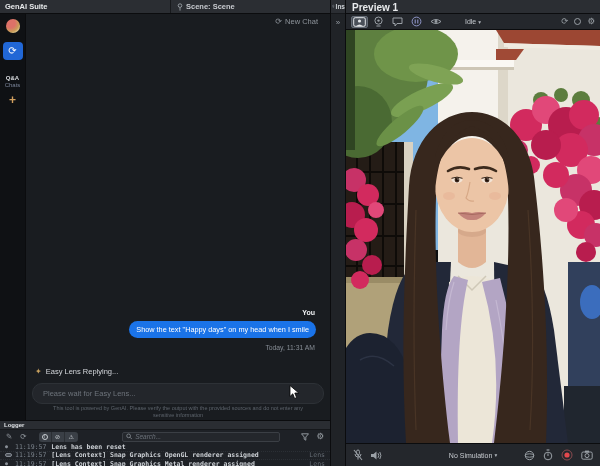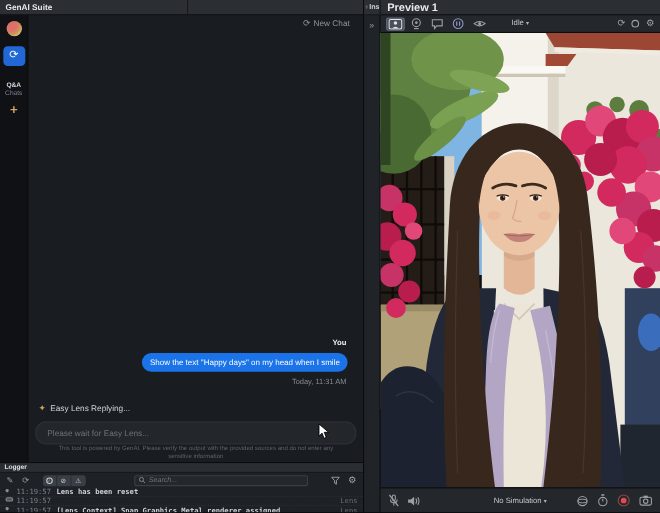--- a/index.html
+++ b/index.html
@@ -83,20 +83,27 @@
   .mini { display:block; }
   .cursor { position:absolute; left:289px; top:385px; z-index:50; }
 </style>
 </head>
 <body>
 
 <div class="app">
 
   <div class="top-headers">
     <div class="genai-title">GenAI Suite</div>
+    <div class="scene-tab">
+      <svg class="mini" width="6" height="8" viewBox="0 0 6 8">
+          <circle cx="3" cy="2.6" r="1.8" fill="none" stroke="#9aa0a6" stroke-width="0.9"></circle>
+          <line x1="3" y1="4.4" x2="3" y2="7.6" stroke="#9aa0a6" stroke-width="0.9"></line>
+        </svg>
+      <span>Scene: Scene</span>
+    </div>
   </div>
 
   <div class="icon-rail">
     <div class="genai-logo"></div>
     <div class="chat-tool-btn">
       <span>⟳</span>
     </div>
     <div class="qa-label">Q&amp;A</div>
     <div class="chats-label">Chats</div>
     <div class="add-chat">+</div>
@@ -153,20 +160,21 @@
     <div class="log-rows">
       <div class="log-row">
         <span class="log-ico">●</span>
         <span class="log-time">11:19:57</span>
         <span class="log-msg">Lens has been reset</span>
         <span class="log-tag"></span>
       </div>
       <div class="log-row">
         <span class="log-ico"><span class="lens-pill"></span></span>
         <span class="log-time">11:19:57</span>
+        <span class="log-msg">[Lens Context] Snap Graphics OpenGL renderer assigned</span>
         <span class="log-tag">Lens</span>
       </div>
       <div class="log-row">
         <span class="log-ico">●</span>
         <span class="log-time">11:19:57</span>
         <span class="log-msg">[Lens Context] Snap Graphics Metal renderer assigned</span>
         <span class="log-tag">Lens</span>
       </div>
     </div>
   </div>

